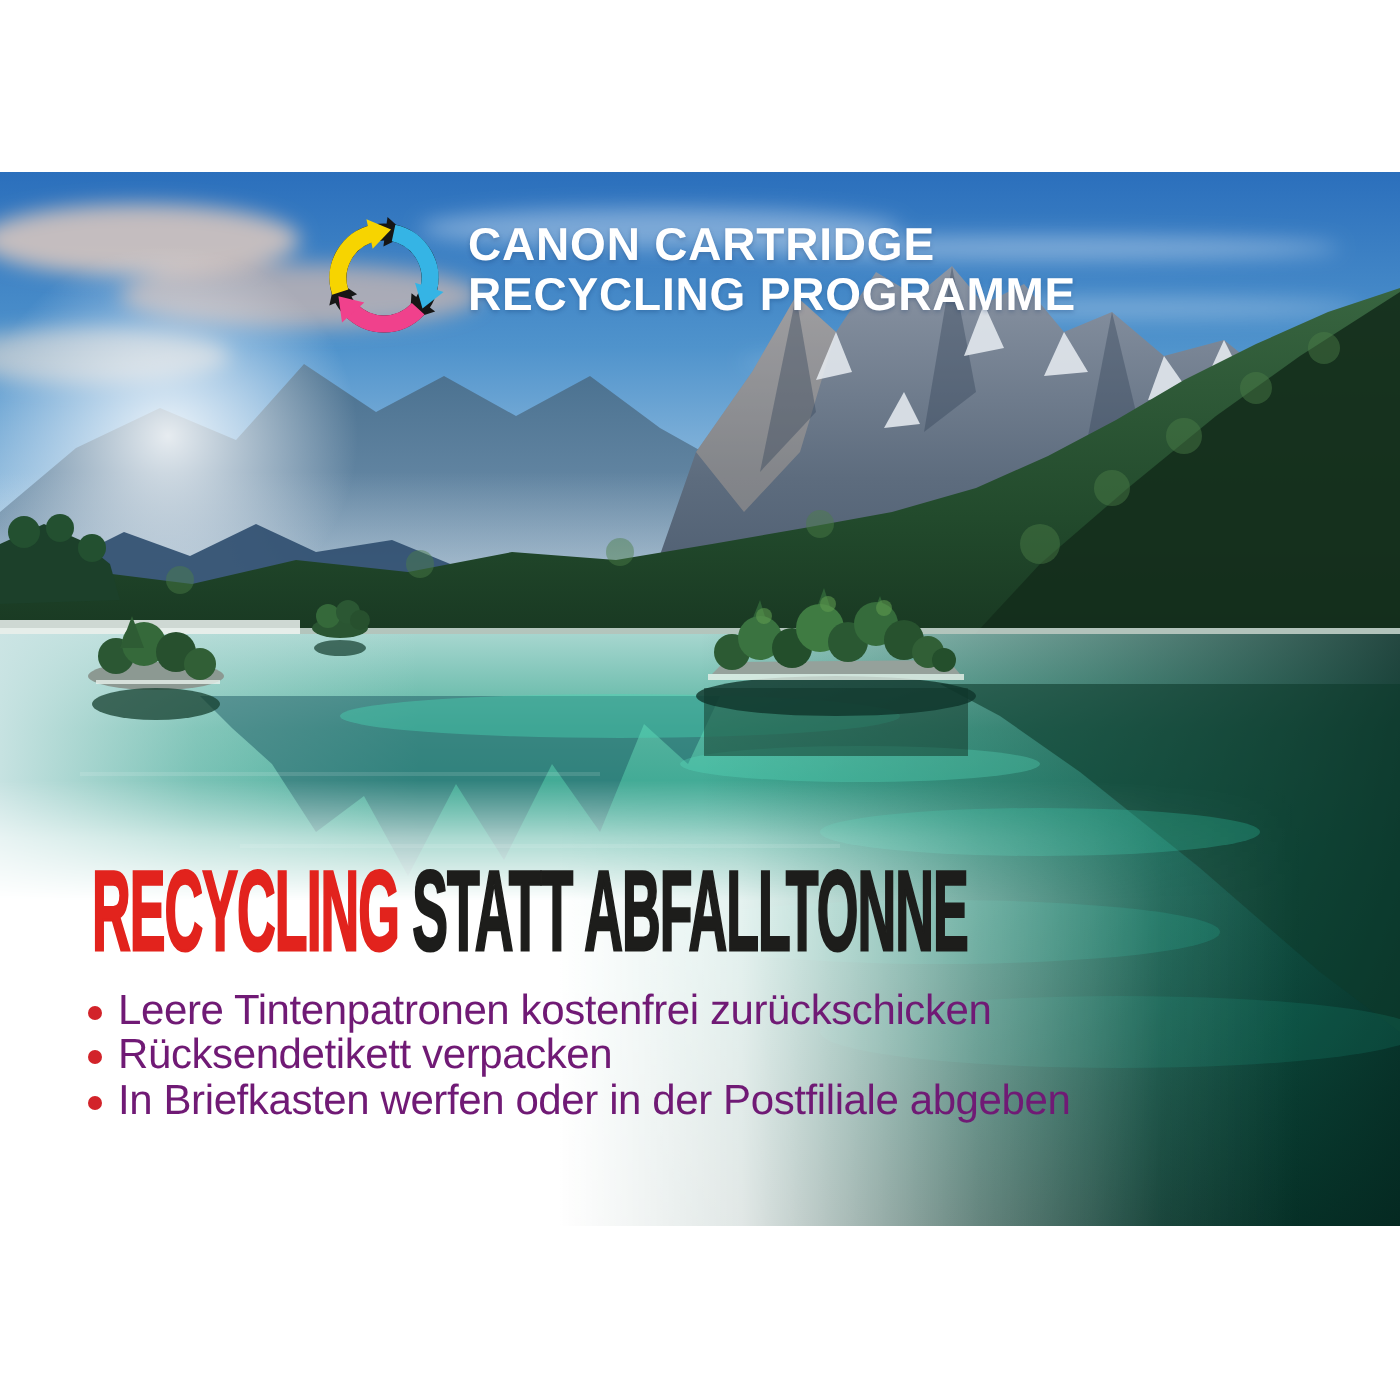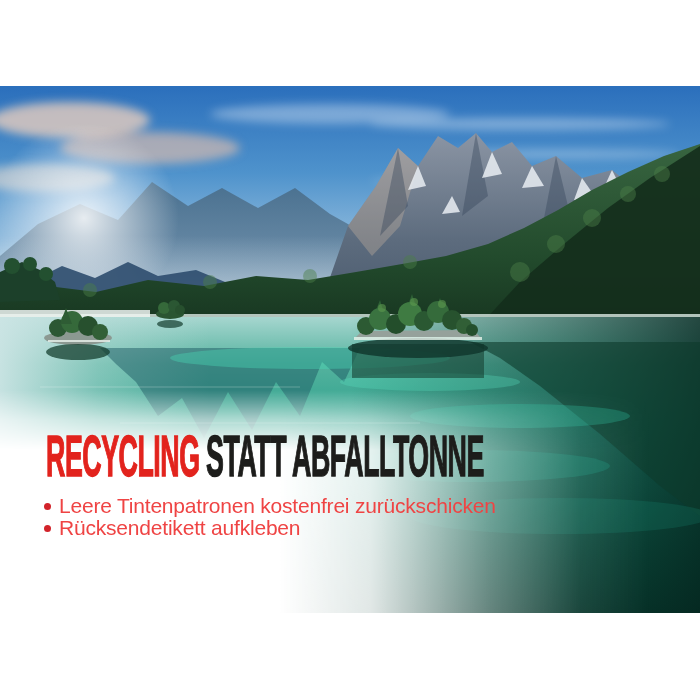--- a/index.html
+++ b/index.html
@@ -18,21 +18,21 @@
              font-size:23px;line-height:25px;letter-spacing:.4px;white-space:nowrap;
              text-shadow:0 1px 2px rgba(0,40,90,.25);}
   .headline{position:absolute;left:46px;top:428px;z-index:3;white-space:nowrap;
             font-weight:bold;font-size:57px;line-height:1;letter-spacing:-1px;
             transform:scaleX(.47);transform-origin:left top;
             -webkit-text-stroke:1.4px currentColor;color:#1d1d1b;}
   .headline .hl{color:#e2231d;-webkit-text-stroke:1.4px #e2231d;}
   .headline .rest{color:#1d1d1b;margin-left:14px;}
   .bullets{position:absolute;left:44px;top:495px;z-index:3;margin:0;padding:0;list-style:none;}
   .bullets li{position:relative;padding-left:15px;margin:0;font-size:21px;line-height:22.4px;
-              color:#ef4444;letter-spacing:-0.2px;white-space:nowrap;}
+              color:#701a75;letter-spacing:-0.2px;white-space:nowrap;}
   .bullets li .dot{position:absolute;left:0;top:8px;width:7px;height:7px;border-radius:50%;
               background:#d2232a;}
 </style>
 </head>
 <body>
 
 <div class="canvas">
 
   <div class="photo" title="Alpine mountain lake with forested islands and reflections">
     <svg viewBox="0 0 700 527" preserveAspectRatio="none" aria-hidden="true">
@@ -194,23 +194,44 @@
         <circle cx="464" cy="240" r="8" fill="#315f36"></circle>
       <circle cx="472" cy="244" r="6" fill="#244f2c"></circle>
       <circle cx="382" cy="222" r="4" fill="#5e9a4e" opacity=".6"></circle>
       <circle cx="414" cy="216" r="4" fill="#5e9a4e" opacity=".6"></circle>
       <circle cx="442" cy="218" r="4" fill="#5e9a4e" opacity=".6"></circle>
     </svg>
   </div>
 
   <div class="white-fade"></div>
 
+  <div class="logo">
+    <svg class="logo-icon" viewBox="0 0 64 68" aria-hidden="true">
+      <circle cx="32" cy="34" r="23" fill="none" stroke="#161616" stroke-width="8.5"></circle>
+      <g fill="#161616">
+        <path d="M-2.5,-30.5 L-2.5,-15.5 L8.5,-23 Z" transform="translate(32,34) rotate(8)"></path>
+        <path d="M-2.5,-30.5 L-2.5,-15.5 L8.5,-23 Z" transform="translate(32,34) rotate(128)"></path>
+        <path d="M-2.5,-30.5 L-2.5,-15.5 L8.5,-23 Z" transform="translate(32,34) rotate(248)"></path>
+      </g>
+      <path d="M36.78,11.5 A23,23 0 0 1 53.87,41.11" fill="none" stroke="#35b4e5" stroke-width="8.5"></path>
+      <path d="M-2.5,-30.5 L-2.5,-15.5 L8.5,-23 Z" transform="translate(32,34) rotate(108)" fill="#35b4e5"></path>
+      <path d="M49.09,49.39 A23,23 0 0 1 14.91,49.39" fill="none" stroke="#f0418c" stroke-width="8.5"></path>
+      <path d="M-2.5,-30.5 L-2.5,-15.5 L8.5,-23 Z" transform="translate(32,34) rotate(228)" fill="#f0418c"></path>
+      <path d="M10.13,41.11 A23,23 0 0 1 27.22,11.5" fill="none" stroke="#f7d400" stroke-width="8.5"></path>
+      <path d="M-2.5,-30.5 L-2.5,-15.5 L8.5,-23 Z" transform="translate(32,34) rotate(348)" fill="#f7d400"></path>
+    </svg>
+    <div class="logo-text">
+      <div>CANON CARTRIDGE</div>
+      <div>RECYCLING PROGRAMME</div>
+    </div>
+  </div>
 
   <div class="headline">
     <span class="hl">RECYCLING</span><span class="rest">STATT ABFALLTONNE</span>
   </div>
 
   <ul class="bullets">
     <li><span class="dot"></span><span>Leere Tintenpatronen kostenfrei zurückschicken</span></li>
-    <li><span class="dot"></span><span>Rücksendetikett aufkleben</span></li>
+    <li><span class="dot"></span><span>Rücksendetikett verpacken</span></li>
+    <li><span class="dot"></span><span>In Briefkasten werfen oder in der Postfiliale abgeben</span></li>
   </ul>
 
 </div>
 
 </body></html>

